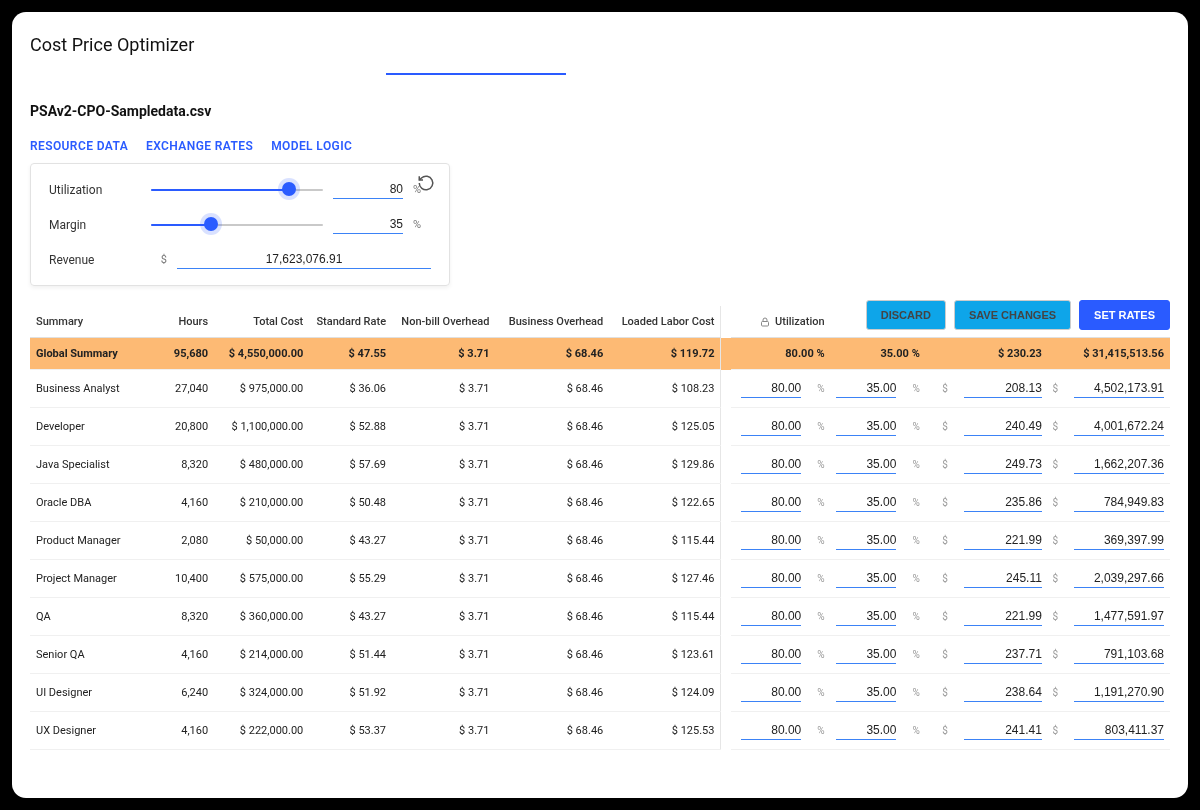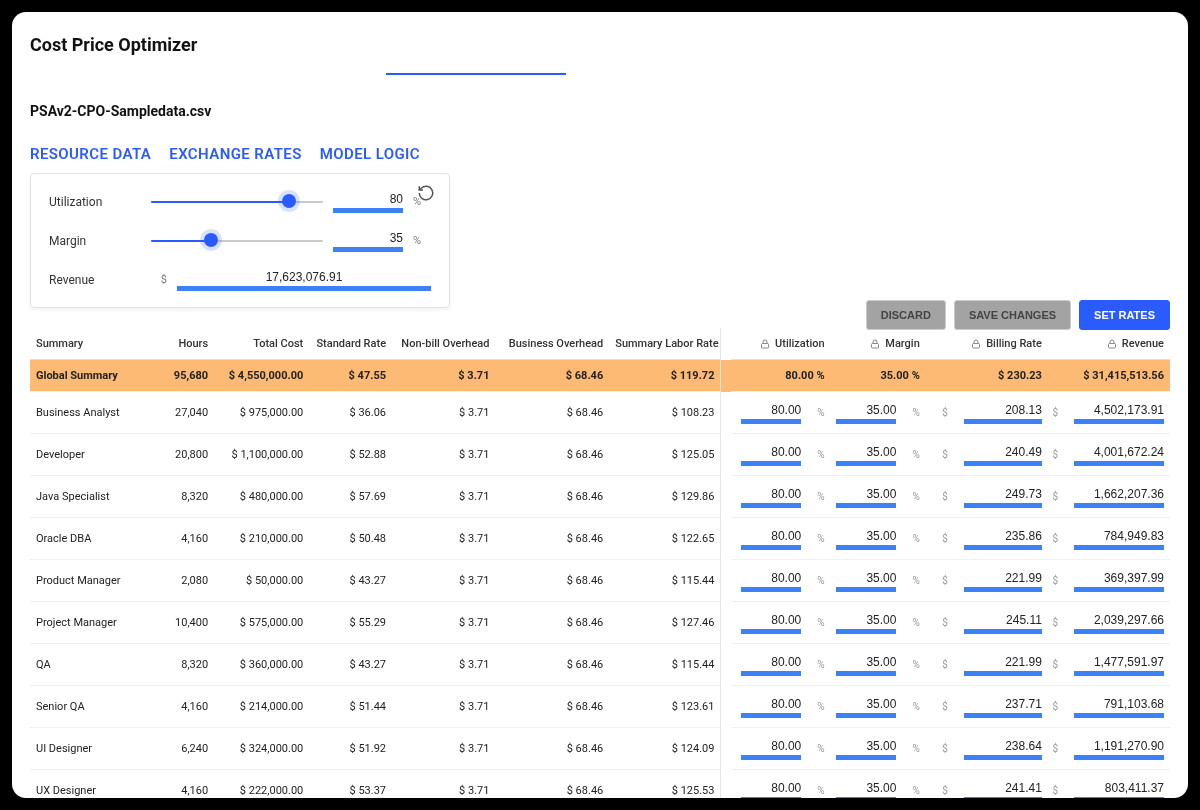--- a/index.html
+++ b/index.html
@@ -12,21 +12,21 @@
     background: #fff;
     border-radius: 14px;
     width: 100%;
     height: 786px;
     padding: 22px 18px 12px 18px;
     overflow: hidden;
     position: relative;
   }
   .page-title {
     font-size: 18px;
-    font-weight: 700;
+    font-weight: 400;
     color: #111;
     margin-bottom: 18px;
   }
   .tabs-under {
     height: 18px;
     position: relative;
     margin-bottom: 12px;
   }
   .tabs-under::before {
     content:"";
@@ -34,29 +34,29 @@
     left:356px;
     top:0;
     width:180px;
     height:2px;
     background:#2a5bff;
   }
   .file-name {
     font-size: 14px;
     font-weight: 700;
     color: #111;
-    margin-bottom: 26px;
+    margin-bottom: 20px;
   }
   .link-row {
     display:flex;
     gap: 18px;
     margin-bottom: 10px;
   }
   .link-row a {
-    font-size: 15px;
+    font-size: 12px;
     font-weight: 600;
     color:#2a5bff;
     text-decoration:none;
     letter-spacing: .4px;
   }
   .panel {
     width: 420px;
     border:1px solid #e2e2e2;
     border-radius:4px;
     box-shadow: 0 2px 4px rgba(0,0,0,.06);
@@ -85,21 +85,21 @@
     position:absolute; left:0; right:0; top:6px; height:2px; background:#c9c9c9; border-radius:2px;
   }
   .slider-fill {
     position:absolute; left:0; top:6px; height:2px; background:#2a5bff; border-radius:2px;
   }
   .slider-thumb {
     position:absolute; top:-1px; width:14px; height:14px; border-radius:50%;
     background:#2a5bff; transform:translateX(-50%); box-shadow:0 0 0 4px rgba(42,91,255,.18);
   }
   .und-input {
-    border:none; border-bottom:5px solid #3b82f6;
+    border:none; border-bottom:1px solid #3b82f6;
     font-size:12px; text-align:right; padding:2px 0; width:100%;
     background:transparent; color:#222;
   }
   .suffix { font-size:11px; color:#777; }
   .prow-rev {
     display:grid;
     grid-template-columns: 92px 16px 1fr;
     align-items:center;
     gap:10px;
     font-size:12px; color:#333;
@@ -112,21 +112,21 @@
     right:18px;
     top:288px;
     display:flex;
     gap:8px;
   }
   .btn {
     font-size:11px;
     font-weight:600;
     padding:8px 14px;
     border:1px solid #ccc;
-    background:#a3a3a3;
+    background:#0ea5e9;
     color:#444;
     border-radius:3px;
     cursor:pointer;
   }
   .btn.primary {
     background:#2a5bff; border-color:#2a5bff; color:#fff;
   }
 
   .table-wrap { margin-top: 20px; width:100%; }
   table { width:100%; border-collapse:collapse; table-layout:fixed; }
@@ -242,21 +242,21 @@
           <col class="c-rev">
   </colgroup>
   <thead>
     <tr>
       <th>Summary</th>
       <th>Hours</th>
       <th>Total Cost</th>
       <th>Standard Rate</th>
       <th>Non-bill Overhead</th>
       <th>Business Overhead</th>
-      <th>Summary Labor Rate</th>
+      <th>Loaded Labor Cost</th>
       <th class="sep"></th>
       <th><span class="lock"><svg viewBox="0 0 24 24" width="12" height="12" fill="none" stroke="currentColor" stroke-width="2">
                   <rect x="5" y="11" width="14" height="9" rx="2"></rect>
                   <path d="M8 11V8a4 4 0 0 1 8 0v3"></path>
                 </svg></span><span>Utilization</span></th>
       <th><span class="lock"><svg viewBox="0 0 24 24" width="12" height="12" fill="none" stroke="currentColor" stroke-width="2">
                   <rect x="5" y="11" width="14" height="9" rx="2"></rect>
                   <path d="M8 11V8a4 4 0 0 1 8 0v3"></path>
                 </svg></span><span>Margin</span></th>
       <th><span class="lock"><svg viewBox="0 0 24 24" width="12" height="12" fill="none" stroke="currentColor" stroke-width="2">

